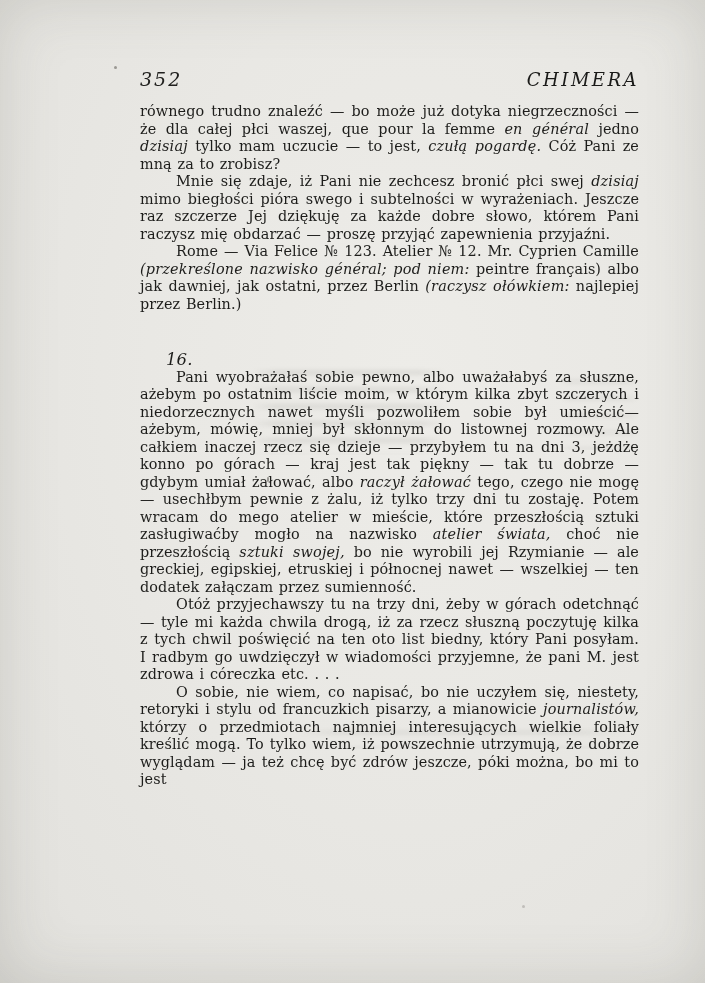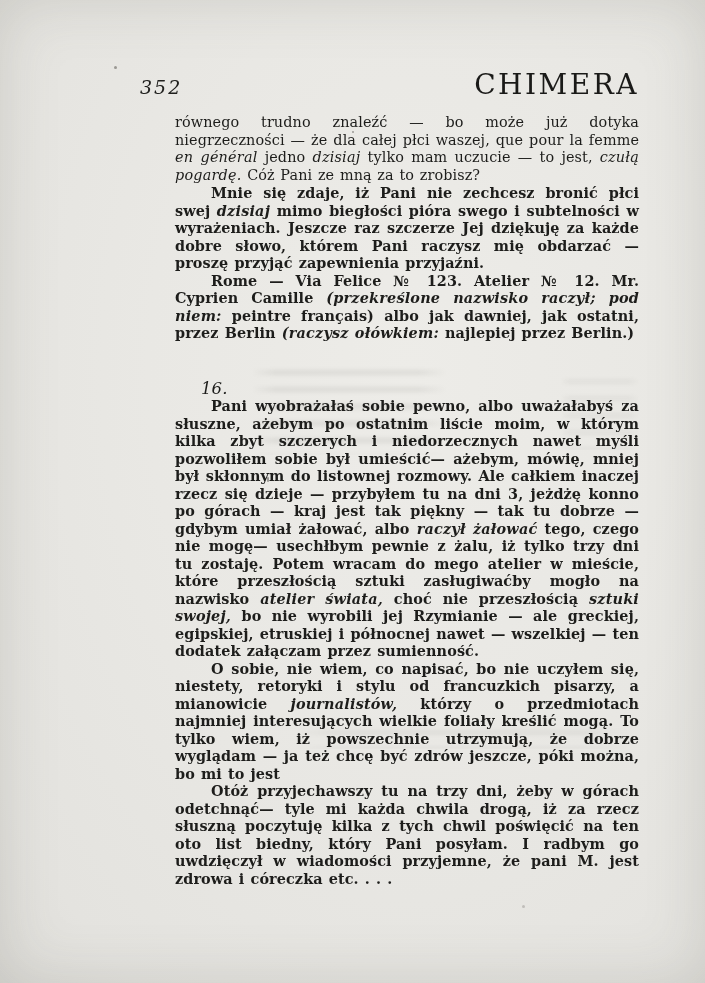--- a/index.html
+++ b/index.html
@@ -27,34 +27,35 @@
     align-items: baseline;
     margin-top: 68px;
   }
   .page-number {
     font-style: italic;
     font-size: 19px;
     letter-spacing: 2px;
     color: #20201e;
   }
   .journal-title {
-    font-size: 28px;
+    font-style: italic;
+    font-size: 18px;
     letter-spacing: 2.5px;
     color: #1a1a18;
   }
-  .page-body { margin-top: 13px; margin-left: 35px; }
+  .page-body { margin-top: 13px; }
   .block {
     font-size: 14.4px;
     line-height: 17.5px;
     text-align: justify;
     letter-spacing: 0.1px;
     word-spacing: 1px;
   }
   .block i { letter-spacing: 0.2px; }
-  .indent { text-indent: 36px; font-weight: bold; }
+  .indent { text-indent: 36px; }
   .block-paragraph { margin: 0; }
   .block-note {
     font-size: 11.3px;
     line-height: 15px;
     font-weight: bold;
     color: #262624;
     margin-top: 10px;
     text-align: left;
     text-indent: 40px;
     word-spacing: 2px;
@@ -122,20 +123,20 @@
   <div class="inner">
     <div class="page-header">
       <span class="page-number">352</span>
       <span class="journal-title">CHIMERA</span>
     </div>
 
     <div class="page-body">
 
     <div class="block block-paragraph">równego trudno znaleźć — bo może już dotyka niegrzeczności — że dla całej płci waszej, que pour la femme <i>en général</i> jedno <i>dzisiaj</i> tylko mam uczucie — to jest, <i>czułą pogardę.</i> Cóż Pani ze mną za to zrobisz?</div>
         <div class="block block-paragraph indent">Mnie się zdaje, iż Pani nie zechcesz bronić płci swej <i>dzisiaj</i> mimo biegłości pióra swego i subtelności w wyrażeniach. Jeszcze raz szczerze Jej dziękuję za każde dobre słowo, którem Pani raczysz mię obdarzać — proszę przyjąć zapewnienia przyjaźni.</div>
-        <div class="block block-paragraph indent">Rome — Via Felice № 123. Atelier № 12. Mr. Cyprien Camille <i>(przekreślone nazwisko raczył; pod niem:</i> peintre français) albo jak dawniej, jak ostatni, przez Berlin <i>(raczysz ołówkiem:</i> najlepiej przez Berlin.)</div>
+        <div class="block block-paragraph indent">Rome — Via Felice № 123. Atelier № 12. Mr. Cyprien Camille <i>(przekreślone nazwisko général; pod niem:</i> peintre français) albo jak dawniej, jak ostatni, przez Berlin <i>(raczysz ołówkiem:</i> najlepiej przez Berlin.)</div>
         <div class="block block-letter-number">16.</div>
         <div class="block block-paragraph indent">Pani wyobrażałaś sobie pewno, albo uważałabyś za słuszne, ażebym po ostatnim liście moim, w którym kilka zbyt szczerych i niedorzecznych nawet myśli pozwoliłem sobie był umieścić— ażebym, mówię, mniej był skłonnym do listownej rozmowy. Ale całkiem inaczej rzecz się dzieje — przybyłem tu na dni 3, jeżdżę konno po górach — kraj jest tak piękny — tak tu dobrze — gdybym umiał żałować, albo <i>raczył żałować</i> tego, czego nie mogę— usechłbym pewnie z żalu, iż tylko trzy dni tu zostaję. Potem wracam do mego atelier w mieście, które przeszłością sztuki zasługiwaćby mogło na nazwisko <i>atelier świata,</i> choć nie przeszłością <i>sztuki swojej,</i> bo nie wyrobili jej Rzymianie — ale greckiej, egipskiej, etruskiej i północnej nawet — wszelkiej — ten dodatek załączam przez sumienność.</div>
+        <div class="block block-paragraph indent">Otóż przyjechawszy tu na trzy dni, żeby w górach odetchnąć— tyle mi każda chwila drogą, iż za rzecz słuszną poczytuję kilka z tych chwil poświęcić na ten oto list biedny, który Pani posyłam. I radbym go uwdzięczył w wiadomości przyjemne, że pani M. jest zdrowa i córeczka etc. . . .</div>
         <div class="block block-paragraph indent">O sobie, nie wiem, co napisać, bo nie uczyłem się, niestety, retoryki i stylu od francuzkich pisarzy, a mianowicie <i>journalistów,</i> którzy o przedmiotach najmniej interesujących wielkie foliały kreślić mogą. To tylko wiem, iż powszechnie utrzymują, że dobrze wyglądam — ja też chcę być zdrów jeszcze, póki można, bo mi to jest</div>
-        <div class="block block-paragraph indent">Otóż przyjechawszy tu na trzy dni, żeby w górach odetchnąć— tyle mi każda chwila drogą, iż za rzecz słuszną poczytuję kilka z tych chwil poświęcić na ten oto list biedny, który Pani posyłam. I radbym go uwdzięczył w wiadomości przyjemne, że pani M. jest zdrowa i córeczka etc. . . .</div>
       </div>
   </div>
 </div>
 
 </body></html>

